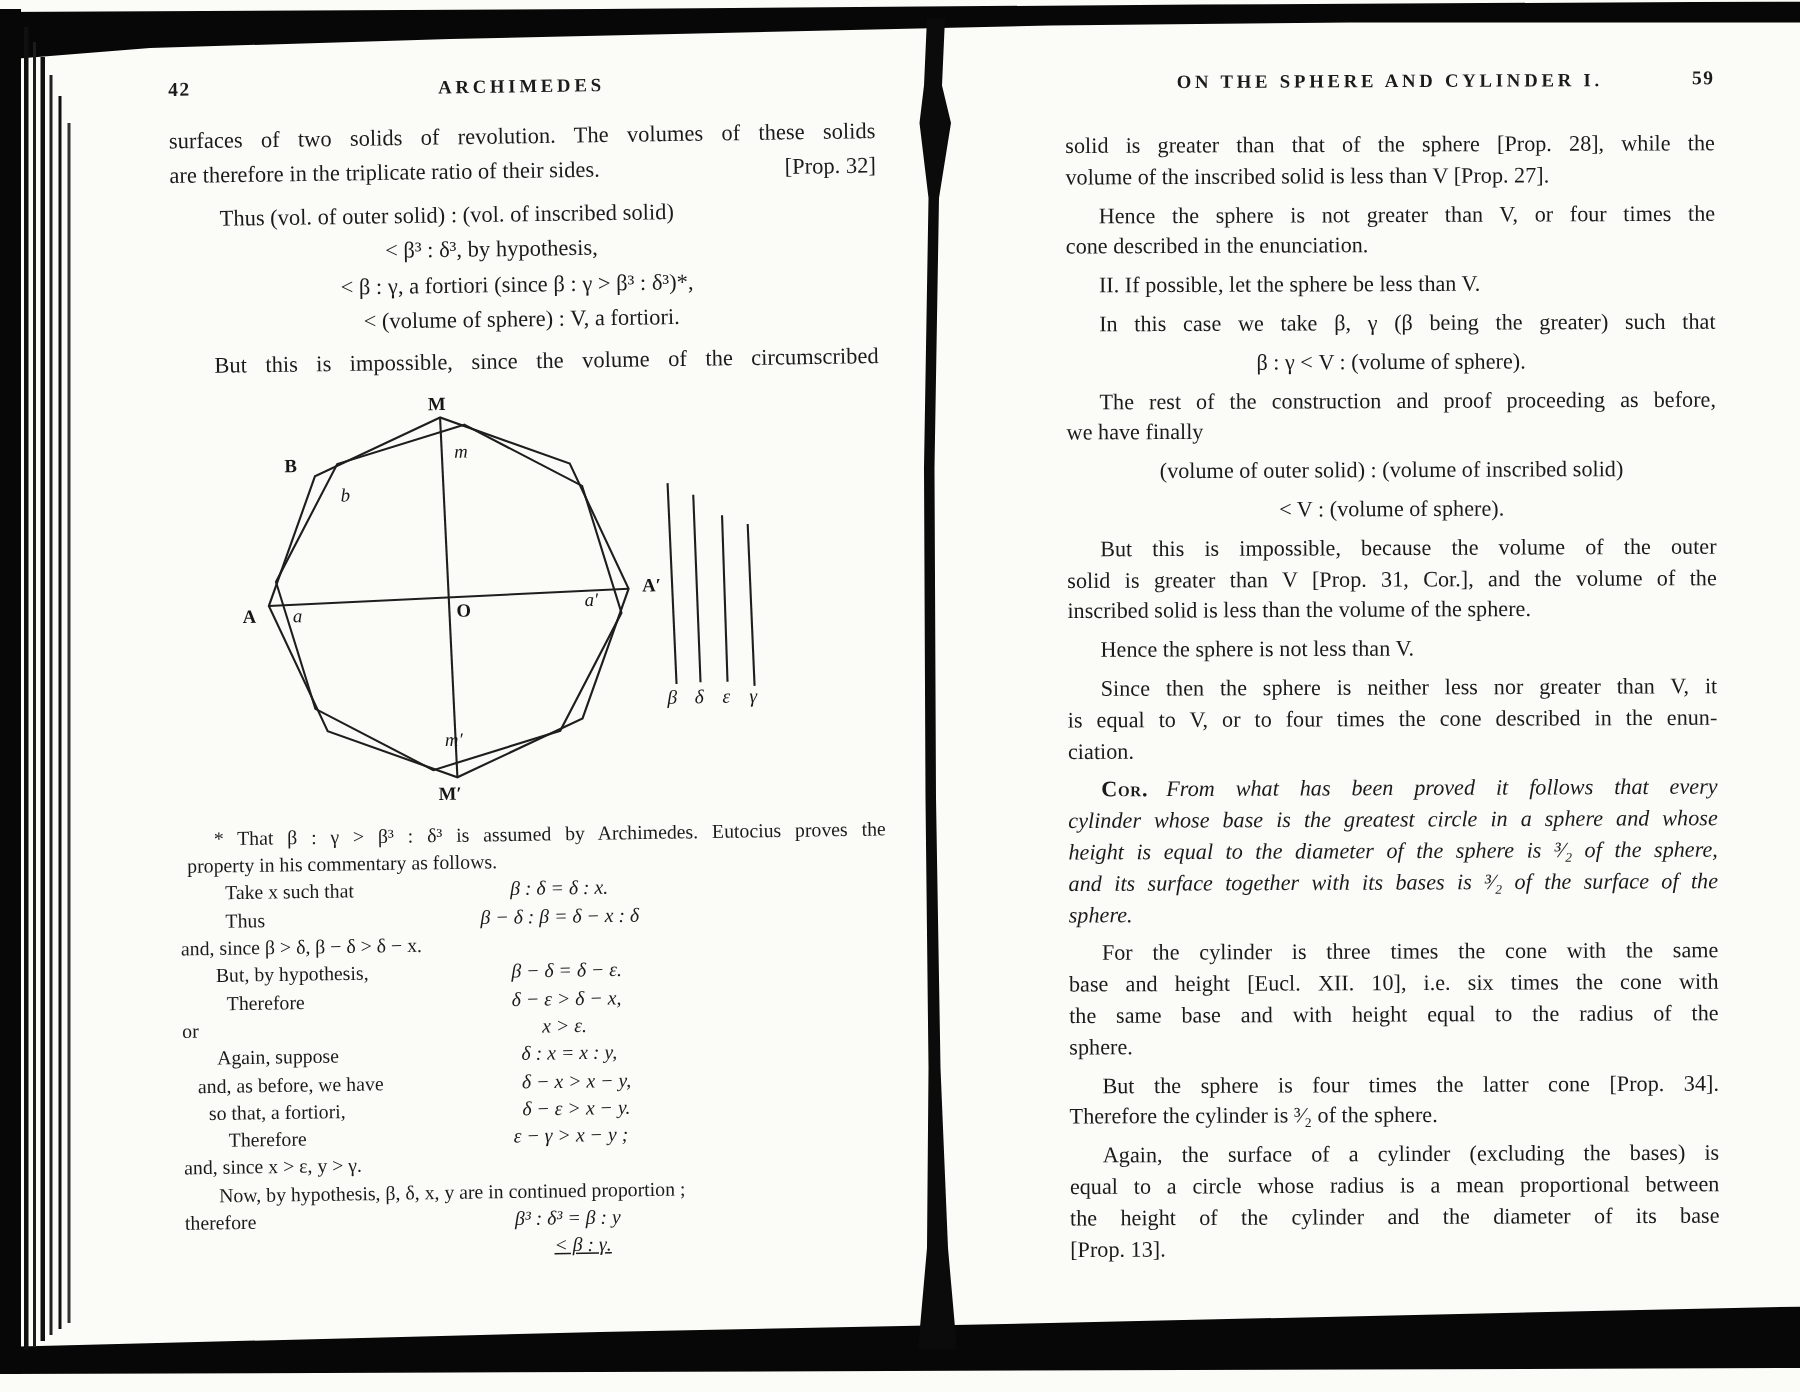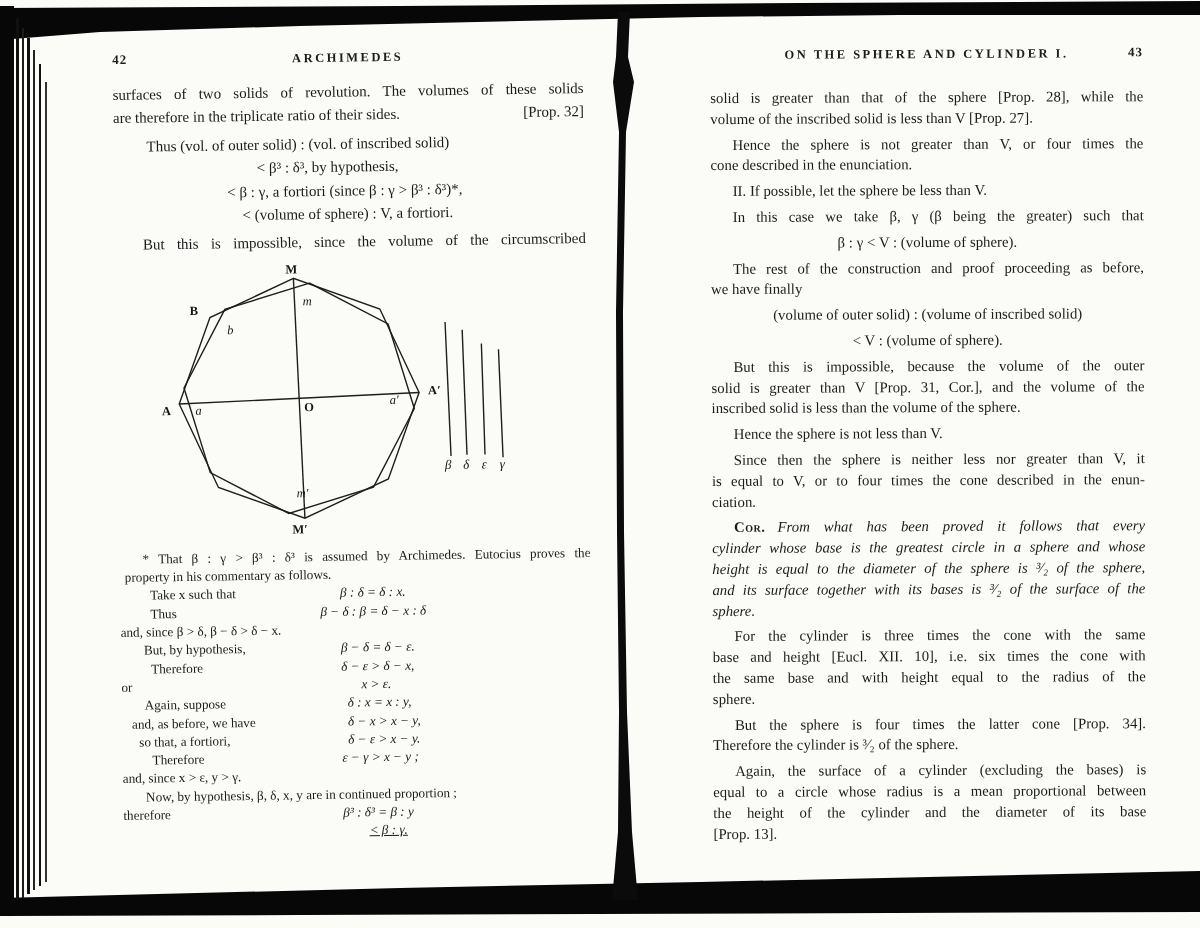--- a/index.html
+++ b/index.html
@@ -180,21 +180,21 @@
       </div>
       <div class="fr">
         <span class="fm fmE">&lt; β : γ.</span>
       </div>
     </div>
   </div>
 
   <div class="page pr">
     <div class="phead">
       <span class="rhead">ON THE SPHERE AND CYLINDER I.</span>
-      <span class="pnum pnum-r">43</span>
+      <span class="pnum pnum-r">59</span>
     </div>
 
     <div class="rbody">
       <div class="bl j">solid is greater than that of the sphere [Prop. 28], while the</div>
       <div class="bl">volume of the inscribed solid is less than V [Prop. 27].</div>
       <div class="bl ind p j">Hence the sphere is not greater than V, or four times the</div>
       <div class="bl">cone described in the enunciation.</div>
       <div class="bl ind p">II.   If possible, let the sphere be less than V.</div>
       <div class="bl ind p j">In this case we take β, γ (β being the greater) such that</div>
       <div class="bl ctr p">β : γ &lt; V : (volume of sphere).</div>

